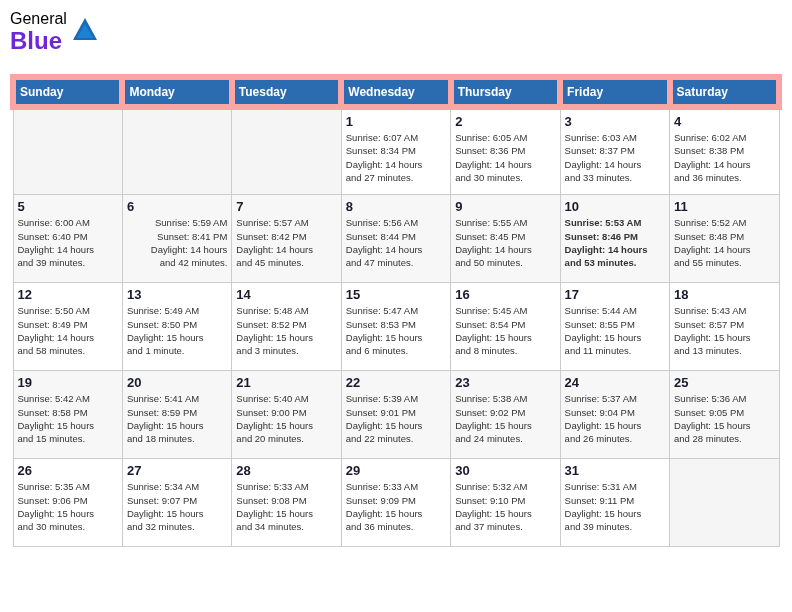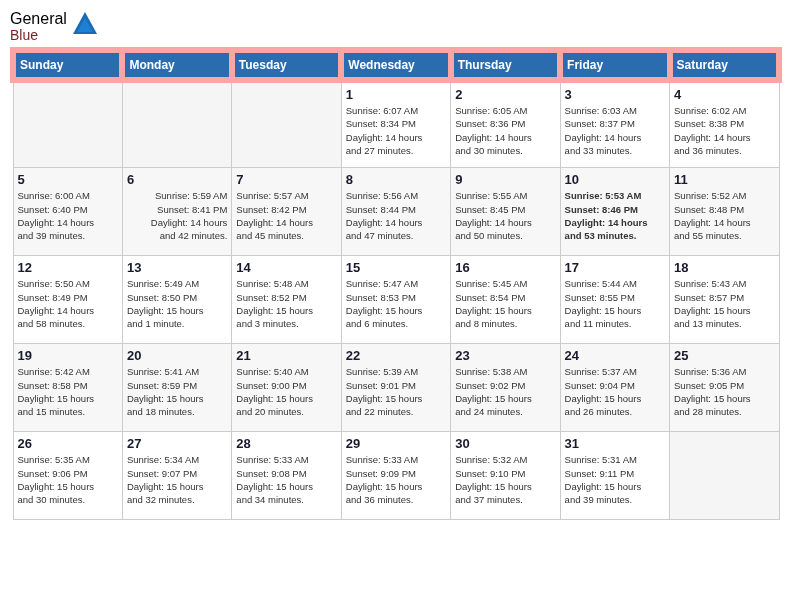--- a/index.html
+++ b/index.html
@@ -7,21 +7,21 @@
       font-family: Arial, sans-serif;
       background: #fff;
       width: 792px;
       min-height: 612px;
       padding: 10px;
     }
     .header {
       display: flex;
       justify-content: space-between;
       align-items: flex-start;
-      margin-bottom: 4px;
+      margin-bottom: 20px;
     }
     .logo {
       display: flex;
       align-items: center;
     }
     .logo-text {
       display: flex;
       flex-direction: column;
       line-height: 1.1;
     }
@@ -87,21 +87,21 @@
       background: #f7f7f7;
     }
   </style>
 </head>
 <body>
 
 <div class="header">
   <div class="logo">
     <div class="logo-text">
       <span>General</span>
-      <span style="color:#7f1d1d; font-size:14px; font-weight:normal;">Blue</span>
+      <span style="color:#6d28d9; font-size:24px; font-weight:bold;">Blue</span>
     </div>
     <svg class="logo-icon" viewBox="0 0 28 28">
       <polygon points="14,2 26,24 2,24" fill="#1a6bb5"></polygon>
       <polygon points="14,8 22,22 6,22" fill="#2196f3" opacity="0.5"></polygon>
     </svg>
   </div>
 </div>
 
 <table>
   <thead>

